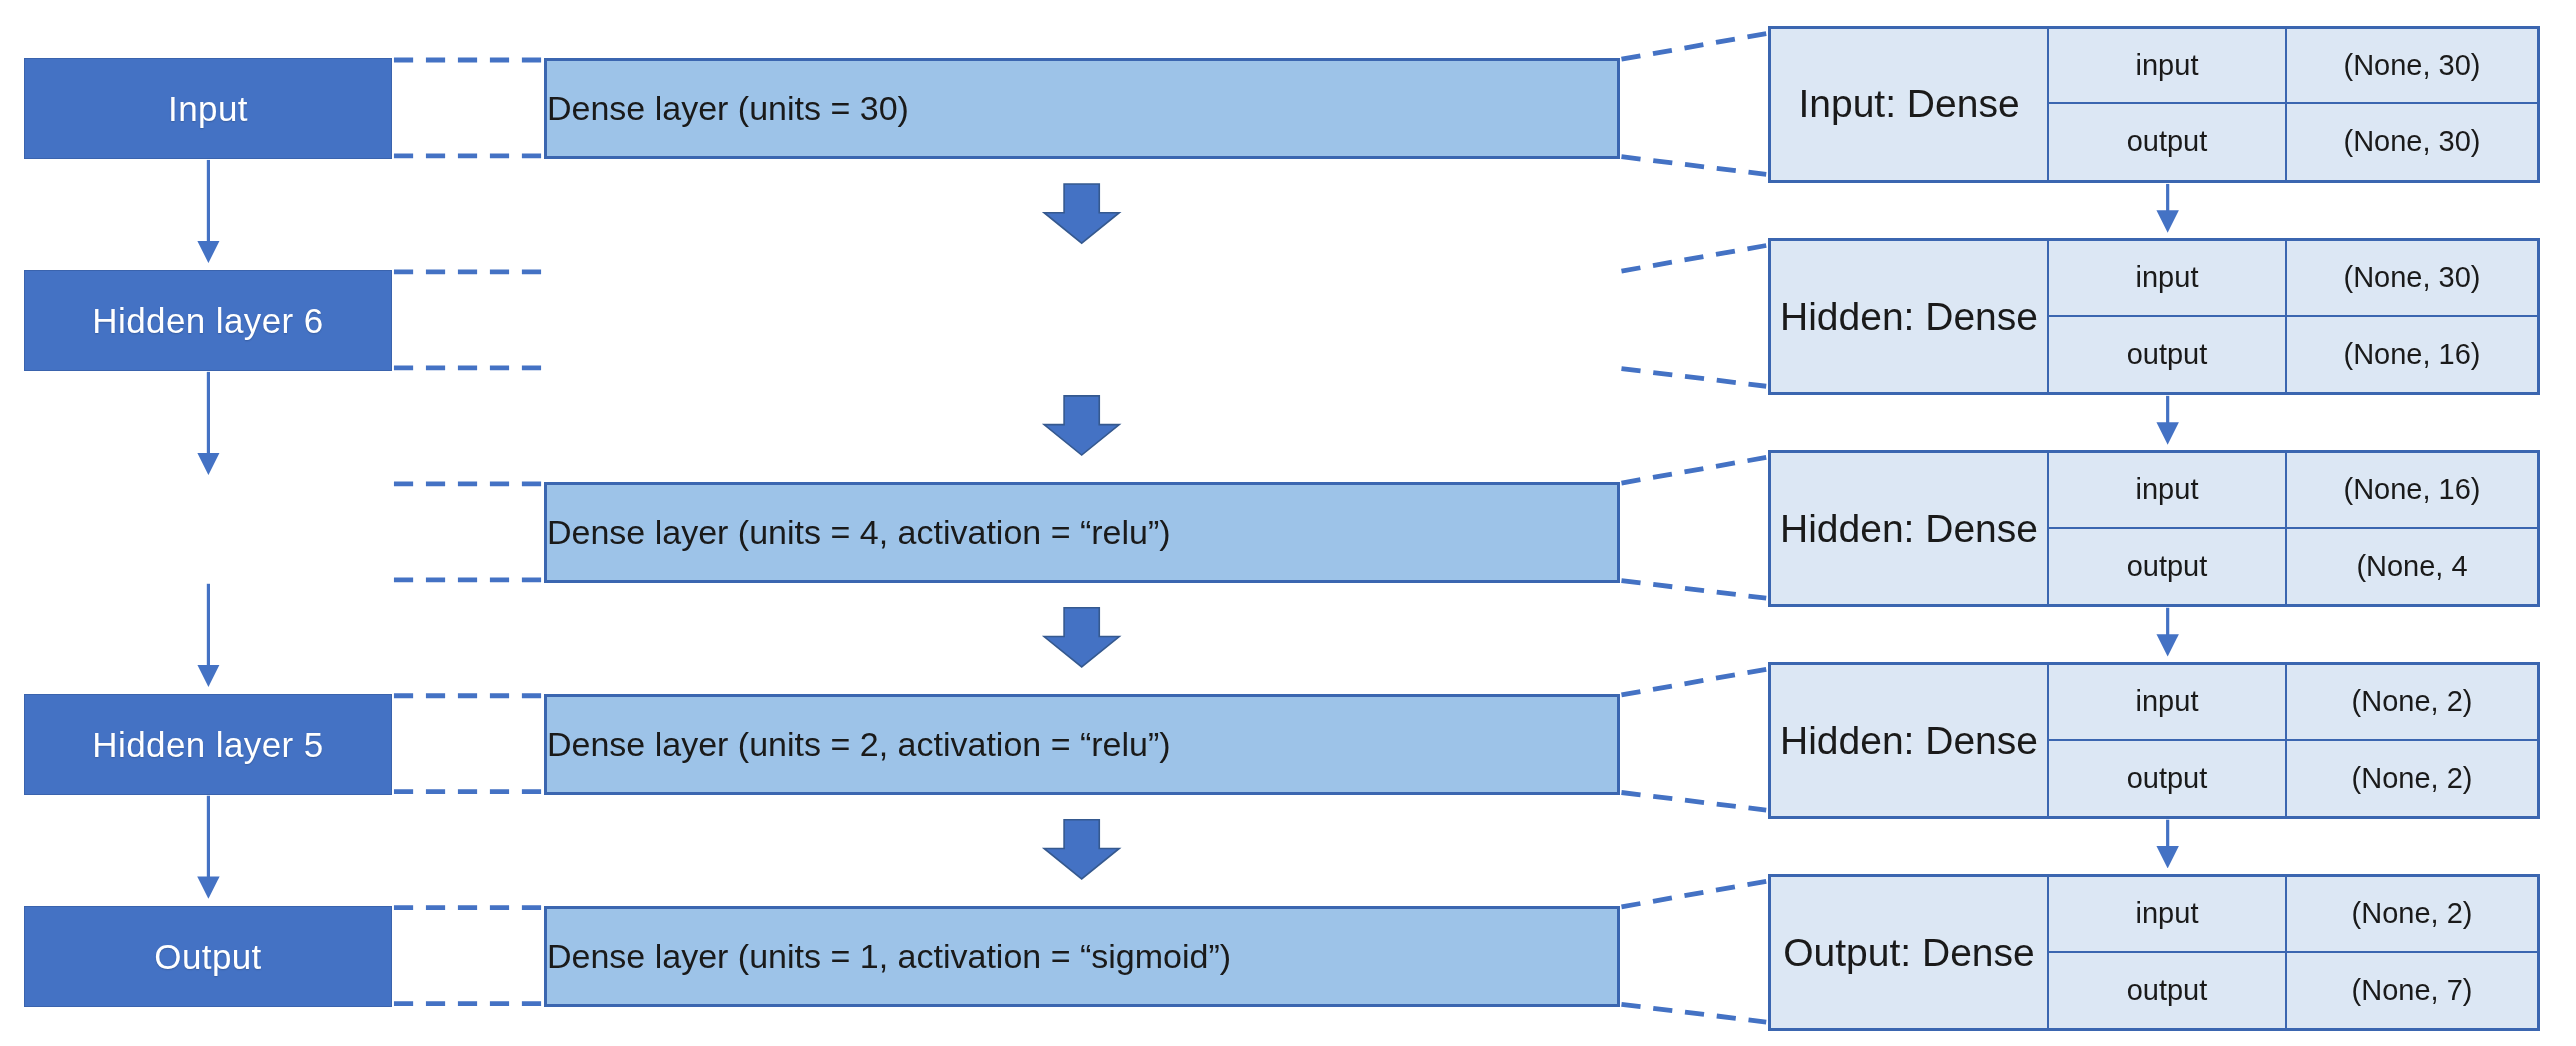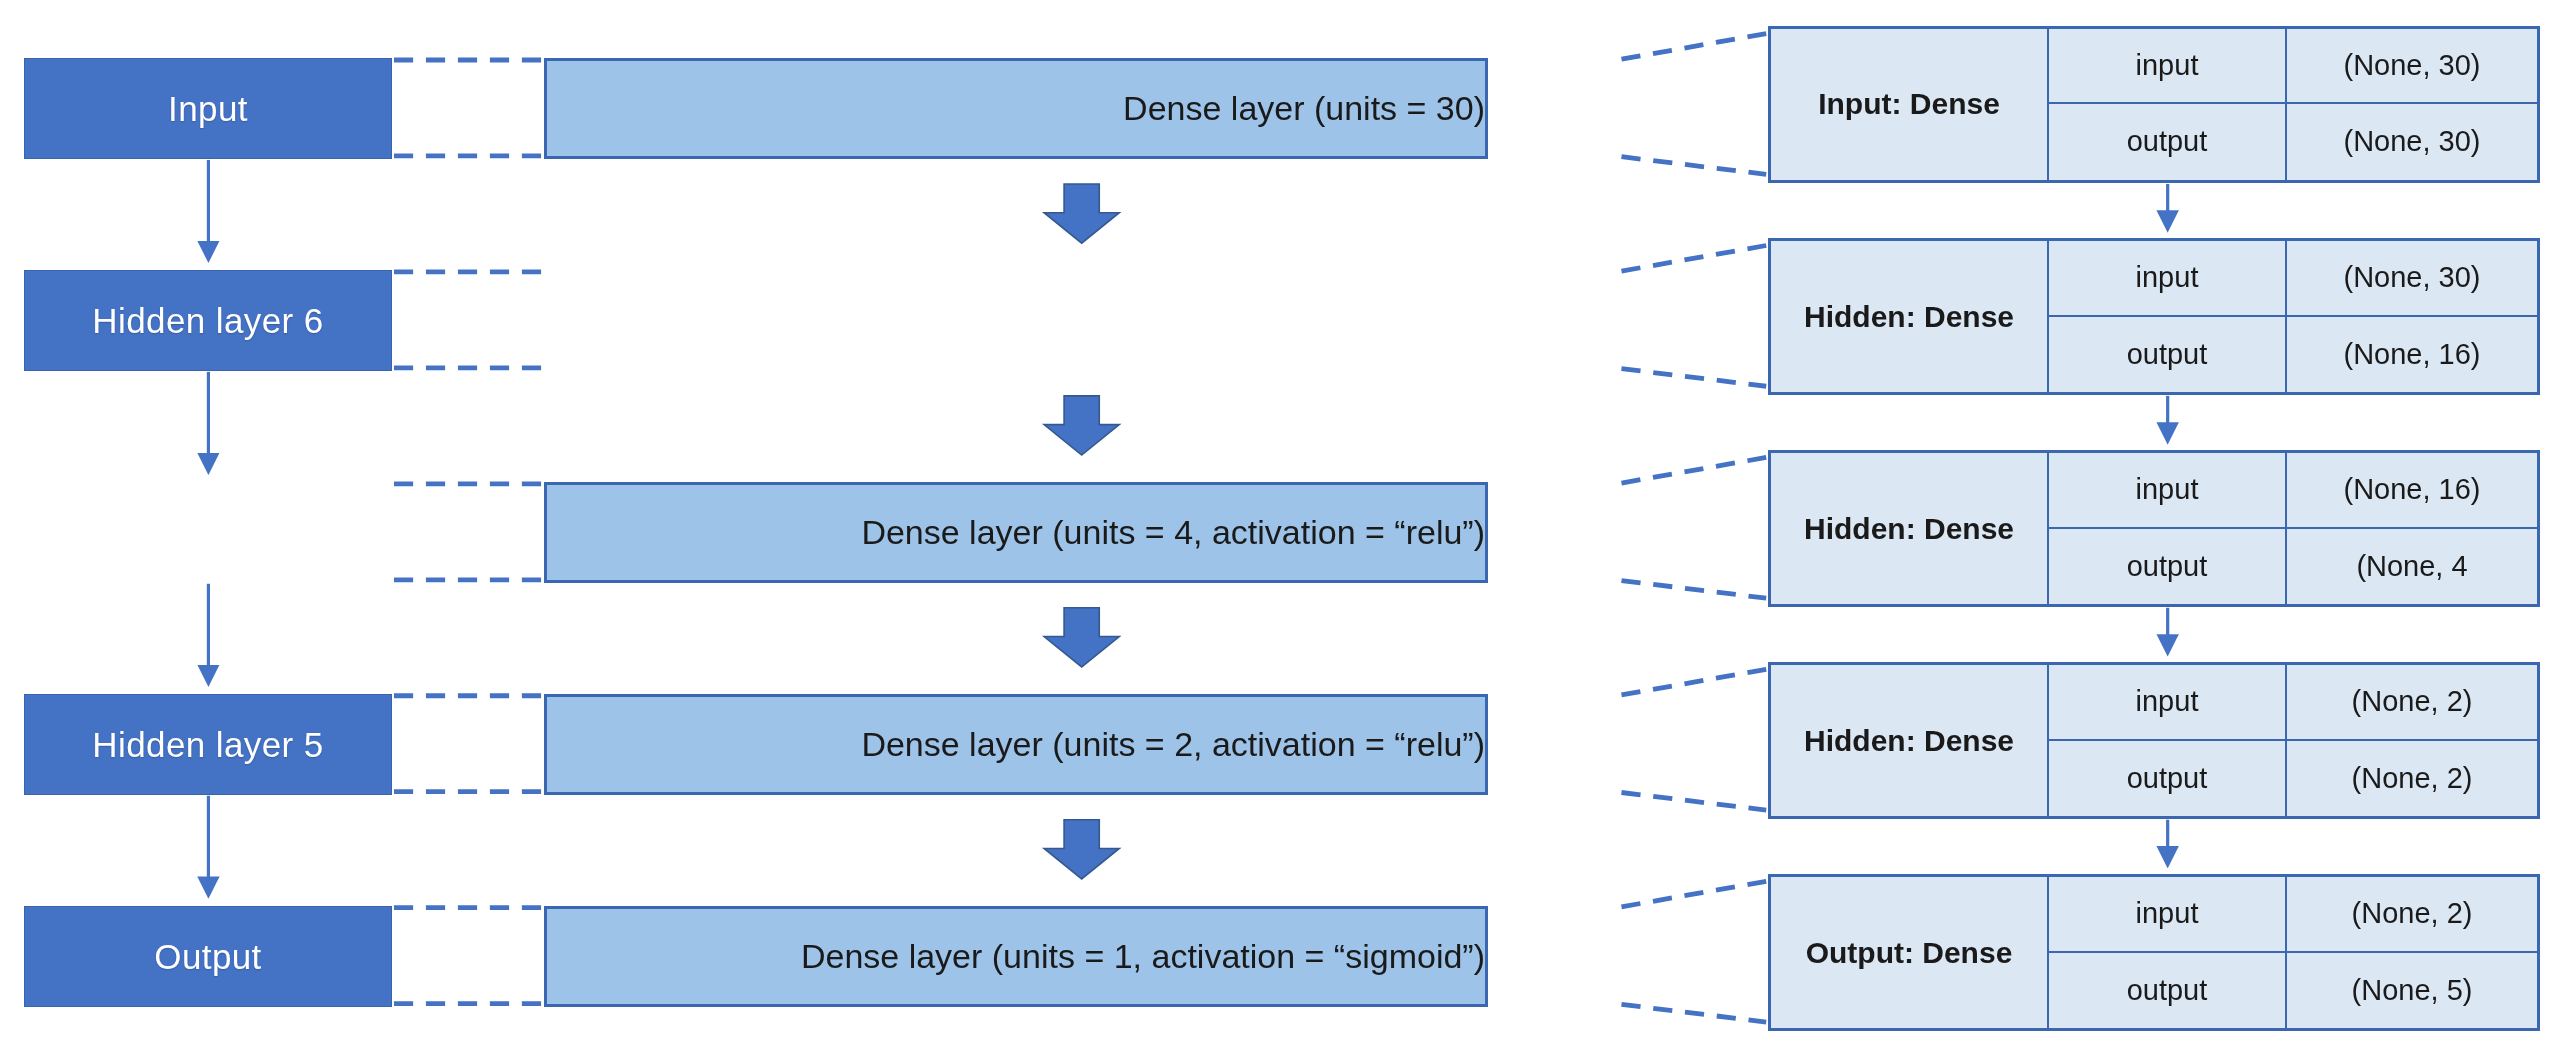--- a/index.html
+++ b/index.html
@@ -22,39 +22,39 @@
   .node{
     position:absolute;left:24px;width:368px;height:101px;
     background:var(--node-fill);
     border:1.6px solid #3A63AD;
     box-sizing:border-box;
     display:flex;align-items:center;justify-content:center;
     color:var(--node-text);font-size:35px;letter-spacing:0.4px;
     text-shadow:0 0.8px 1.6px rgba(0,0,0,0.18);
   }
   .dense{
-    position:absolute;left:544px;width:944px;height:101px;
+    position:absolute;left:544px;width:1076px;height:101px;
     background:var(--dense-fill);
     border:3.2px solid var(--border-blue);
     box-sizing:border-box;
-    display:flex;align-items:center;justify-content:flex-end;
+    display:flex;align-items:center;justify-content:flex-start;
     color:var(--text-dark);font-size:34px;
   }
   .shape-table{
     position:absolute;left:1768px;width:772px;height:157px;
     background:var(--table-fill);
     border:3.2px solid var(--border-blue);
     box-sizing:border-box;
     display:grid;
     grid-template-columns:278px 238px 1fr;
     grid-template-rows:1fr 1fr;
     color:var(--text-dark);
   }
   .cell{display:flex;align-items:center;justify-content:center;box-sizing:border-box;font-size:29px;}
-  .cell.name{grid-column:1;grid-row:1/3;border-right:2.4px solid var(--border-blue);font-size:30px;font-weight:bold;}
+  .cell.name{grid-column:1;grid-row:1/3;border-right:2.4px solid var(--border-blue);font-size:39px;}
   .cell.k1{grid-column:2;grid-row:1;border-right:2.4px solid var(--border-blue);border-bottom:2.4px solid var(--border-blue);}
   .cell.v1{grid-column:3;grid-row:1;border-bottom:2.4px solid var(--border-blue);}
   .cell.k2{grid-column:2;grid-row:2;border-right:2.4px solid var(--border-blue);}
   .cell.v2{grid-column:3;grid-row:2;}
   svg.overlay{position:absolute;left:0;top:0;pointer-events:none;}
 </style>
 </head>
 <body>
 
 <div id="canvas">
@@ -168,17 +168,17 @@
     <span>Output</span>
   </div>
   <div class="dense" style="top:906px">
     <span>Dense layer (units = 1, activation = “sigmoid”)</span>
   </div>
   <div class="shape-table" style="top:874px">
     <div class="cell name">Output: Dense</div>
     <div class="cell k1">input</div>
     <div class="cell v1">(None, 2)</div>
     <div class="cell k2">output</div>
-    <div class="cell v2">(None, 5)</div>
+    <div class="cell v2">(None, 7)</div>
   </div>
 
 </div>
 
 
 </body></html>

